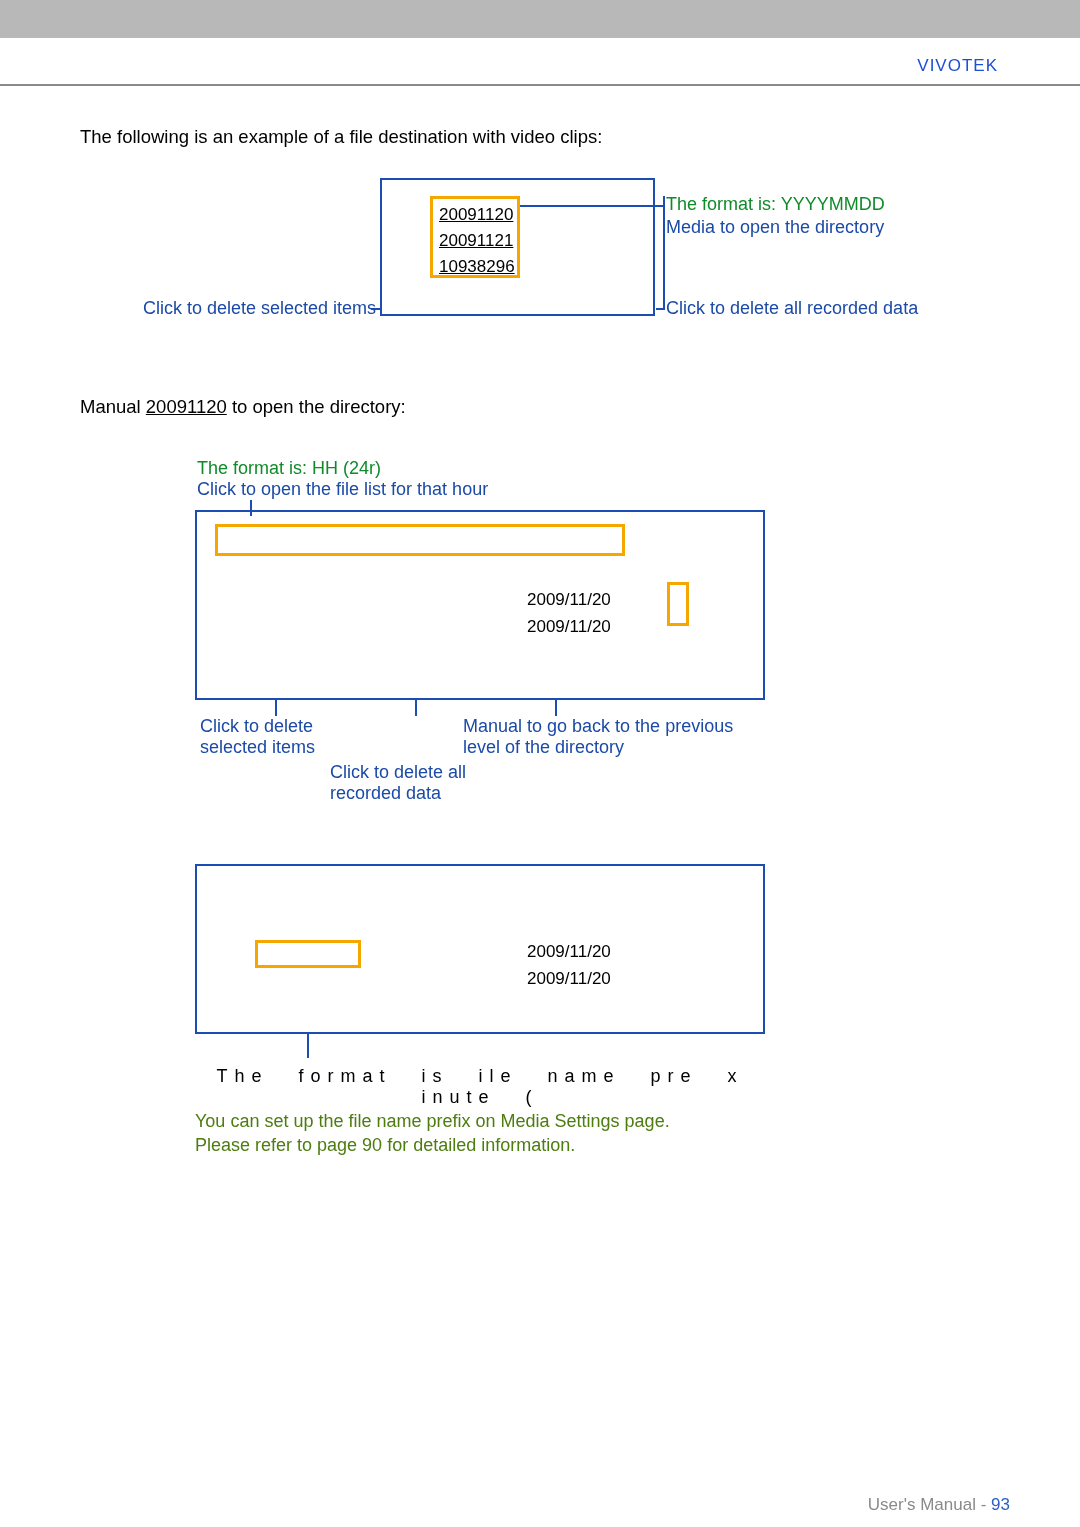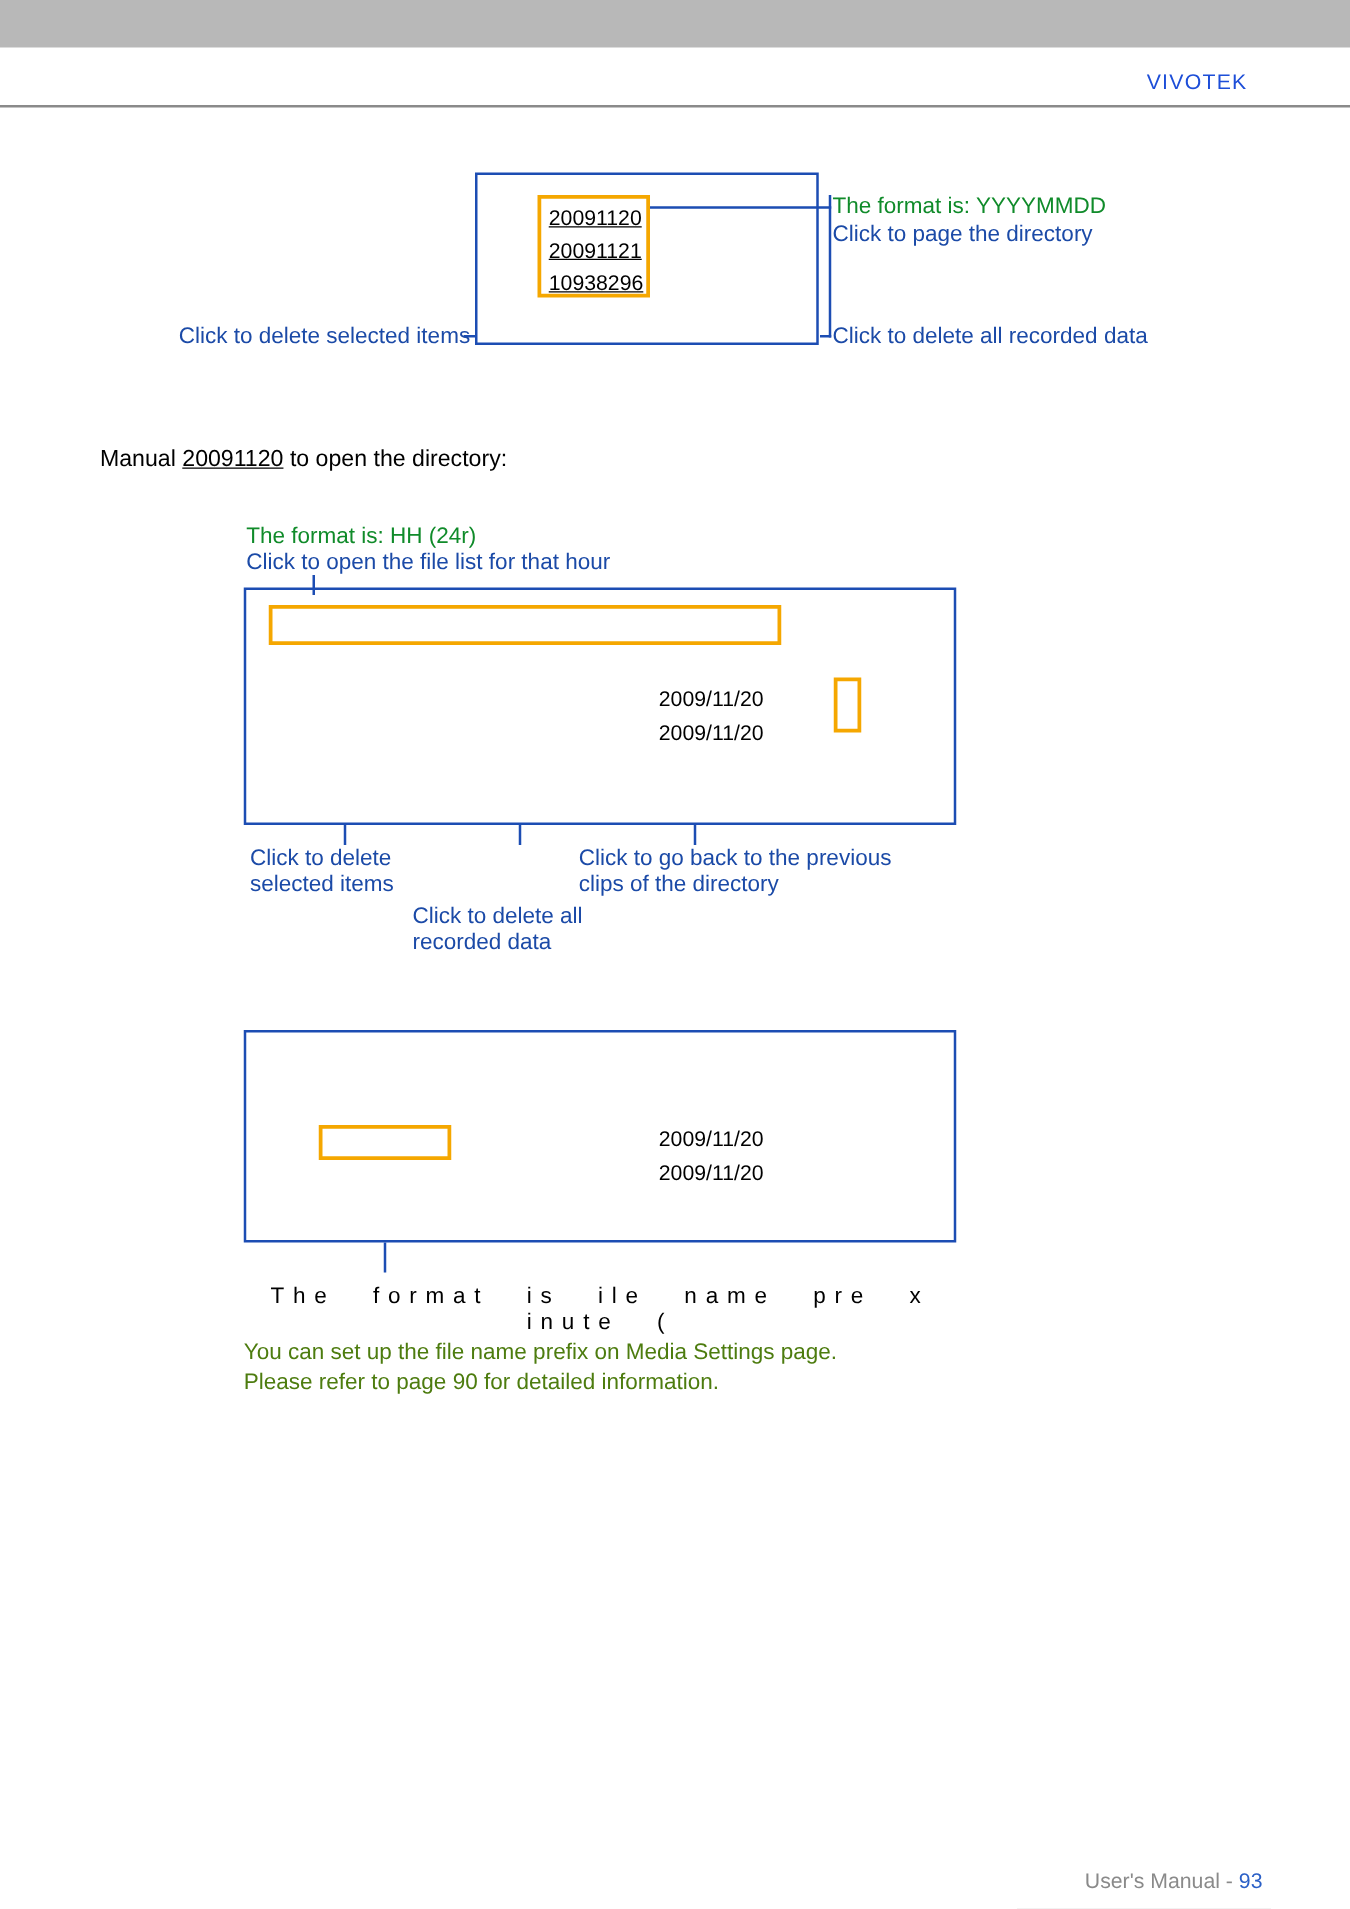--- a/index.html
+++ b/index.html
@@ -236,34 +236,35 @@
     .footer .pg { color: #2b60c7; }
   </style>
 </head>
 <body>
 
 <div class="page">
   <div class="header">
     <div class="brand">VIVOTEK</div>
   </div>
   <div class="content">
+    <p class="intro">The following is an example of a file destination with video clips:</p>
 
     <div class="sec1">
       <div class="folder-box"></div>
       <div class="highlight-box">
         <span class="link-item">20091120</span>
         <span class="link-item">20091121</span>
         <span class="link-item">10938296</span>
       </div>
       <div class="line line-h1"></div>
       <div class="line line-v1"></div>
       <div class="line line-h2"></div>
       <div class="line line-h3"></div>
       <div class="ann-green1">The format is: YYYYMMDD</div>
-      <div class="ann-blue1">Click to page the directory</div>
+      <div class="ann-blue1">Media to open the directory</div>
       <div class="ann-blue2">Click to delete all recorded data</div>
       <div class="ann-blue3">Click to delete selected items</div>
     </div>
 
     <p class="click-text">
       <span>Manual </span><span class="ul">20091120</span><span> to open the directory:</span>
     </p>
 
     <div class="sec2ann">
       <div class="green2">The format is: HH (24r)</div>
@@ -279,21 +280,21 @@
           <div>2009/11/20</div>
           <div>2009/11/20</div>
         </div>
       </div>
       <div class="tick" style="left:80px;top:190px;"></div>
       <div class="tick" style="left:220px;top:190px;"></div>
       <div class="tick" style="left:360px;top:190px;"></div>
       <div class="sec2-under">
         <div class="u1">Click to delete selected items</div>
         <div class="u2">Click to delete all recorded data</div>
-        <div class="u3">Click to go back to the previous clips of the directory</div>
+        <div class="u3">Manual to go back to the previous level of the directory</div>
       </div>
     </div>
 
     <div class="sec3">
       <div class="outer-box3">
         <div class="inner-hl3"></div>
         <div class="date-lines3">
           <div>2009/11/20</div>
           <div>2009/11/20</div>
         </div>

